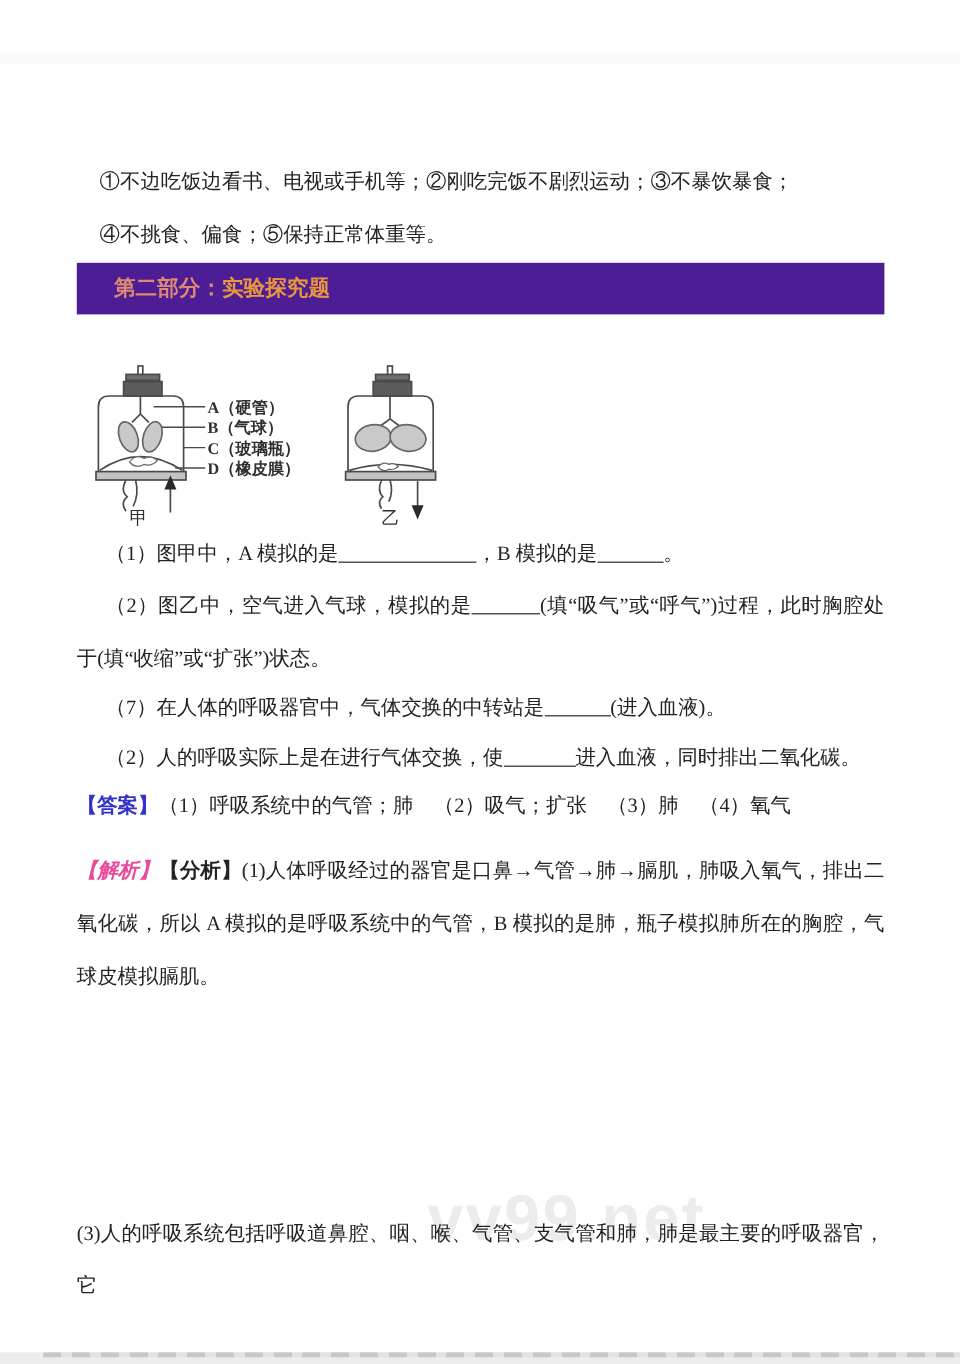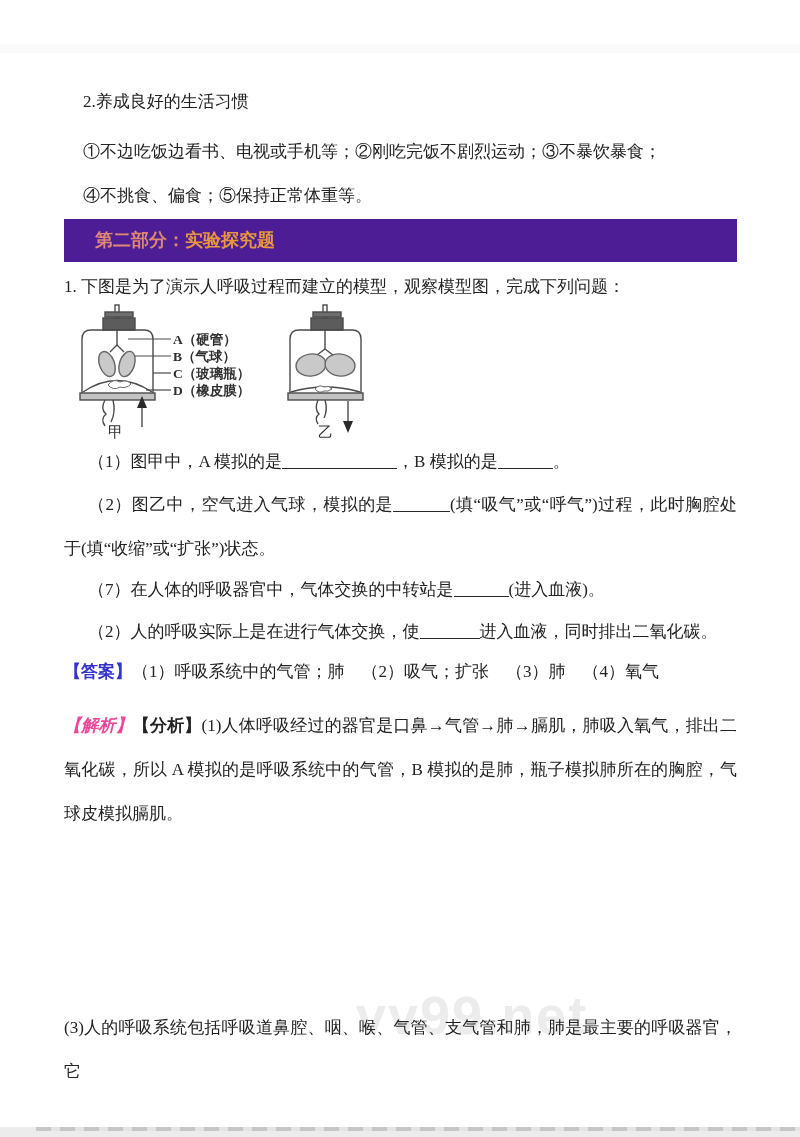--- a/index.html
+++ b/index.html
@@ -34,29 +34,27 @@
 </style>
 </head>
 <body>
 
 <div class="page">
 
   <div class="top-band"></div>
 
   <div class="watermark">vv99.net</div>
 
-  <div class="blk ind19" style="top:80px;">2.养成良好的生活习惯</div>
   <div class="blk ind19" style="top:130px;">①不边吃饭边看书、电视或手机等；②刚吃完饭不剧烈运动；③不暴饮暴食；</div>
   <div class="blk ind19" style="top:174px;">④不挑食、偏食；⑤保持正常体重等。</div>
 
   <div class="section-band">
     <span style="color:#df8873;">第二部分：</span><span style="color:#e8973f;">实验探究题</span>
   </div>
 
-  <div class="blk" style="top:265px;">1. 下图是为了演示人呼吸过程而建立的模型，观察模型图，完成下列问题：</div>
 
   <svg class="figure" viewBox="0 0 332 138">
 
     <g stroke="#4a4a4a" fill="none" stroke-width="1.4">
       <rect x="43" y="2" width="4" height="12" fill="#ffffff"></rect>
       <rect x="33" y="9" width="28" height="5" fill="#6e6e6e" stroke="#4a4a4a"></rect>
       <rect x="31" y="15" width="32" height="12" fill="#5c5c5c" stroke="#4a4a4a"></rect>
       <path d="M10,90 L10,36 Q10,27 19,27 L72,27 Q81,27 81,36 L81,90"></path>
       <line x1="45" y1="27" x2="45" y2="42"></line>
       <path d="M45,42 L38,49 M45,42 L52,49"></path>

